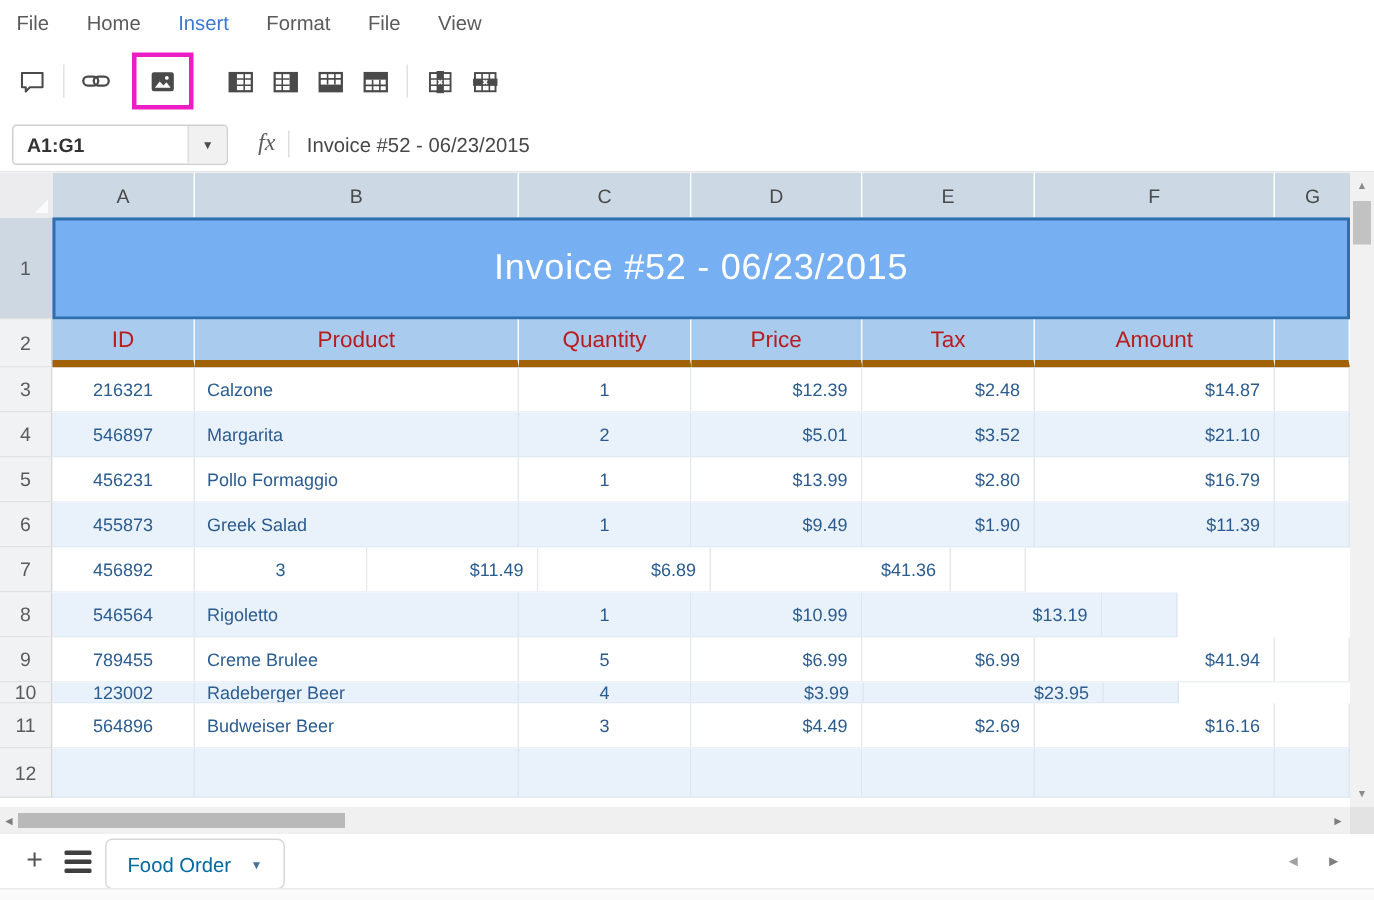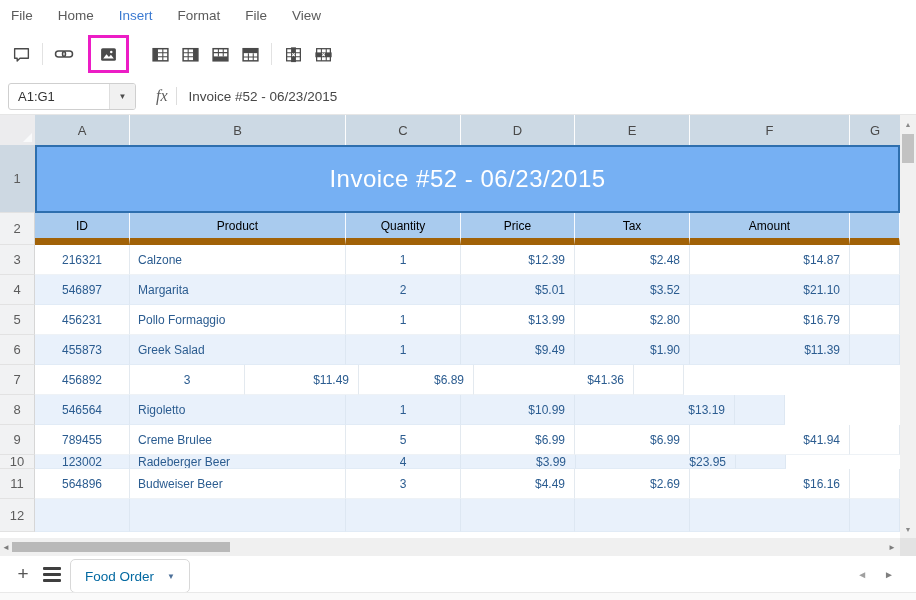--- a/index.html
+++ b/index.html
@@ -15,42 +15,42 @@
   
   .toolbar { position:absolute; top:30px; left:0; right:0; height:48px; display:flex; align-items:center; padding-left:6px; }
   .tbtn { width:30px; height:30px; display:flex; align-items:center; justify-content:center; border-radius:3px; }
   .tsep { width:1px; height:22px; background:#e2e2e2; margin:0 6px; }
   .imgslot { width:41px; height:38px; margin-left:9px; border:3px solid #ec1dc5; display:flex; align-items:center; justify-content:center; background:#fff; }
   .grp { margin-left:16px; display:flex; }
   .tbtn svg { display:block; }
 
   
   .formulabar { position:absolute; top:78px; left:0; right:0; height:37px; border-bottom:1px solid #e6e6e6; display:flex; align-items:center; padding-left:8px; background:#fff; }
-  .namebox { width:128px; height:27px; border:1px solid #cfcfcf; border-radius:3px; display:flex; align-items:stretch; background:#fff; overflow:hidden; }
+  .namebox { width:144px; height:27px; border:1px solid #cfcfcf; border-radius:3px; display:flex; align-items:stretch; background:#fff; overflow:hidden;font-weight:bold; }
   .namebox .val { flex:1; padding-left:9px; font-size:13px; color:#333; display:flex; align-items:center; }
   .namebox .dd { width:26px; background:#f1f1f1; border-left:1px solid #dedede; display:flex; align-items:center; justify-content:center; font-size:8px; color:#4c4c4c; }
   .fx { margin-left:20px; font-family:"Liberation Serif","DejaVu Serif",serif; font-style:italic; font-size:16px; color:#5e5e5e; }
   .fbdiv { width:1px; height:18px; background:#ddd; margin:0 12px 0 8px; }
   .formulatext { font-size:13.5px; color:#474747; }
 
   
   .grid { position:absolute; top:115px; left:0; width:900px; height:423px; overflow:hidden; background:#fff; }
   .colhdr { display:flex; height:30px; }
   .corner { width:35px; background:#ececee; position:relative; }
   .corner:after { content:""; position:absolute; right:3px; bottom:3px; border-style:solid; border-width:0 0 9px 9px; border-color:transparent transparent #f9fafb transparent; }
   .ch { background:#ccd9e4; border-right:1px solid #fdfdfd; display:flex; align-items:center; justify-content:center; font-size:13px; color:#4a4a4a; }
   .wA{width:95px}.wB{width:216px}.wC{width:115px}.wD{width:114px}.wE{width:115px}.wF{width:160px}.wG{width:50px;border-right:none;}
 
   .trow { display:flex; }
   .rh { width:35px; background:#f1f2f3; border-right:1px solid #d6d6d6; border-bottom:1px solid #e2e2e2; display:flex; align-items:center; justify-content:center; font-size:13px; color:#5c5c5c; flex:none; }
   .rh.sel { background:#cdd8e2; }
 
   .titlecell { width:865px; background:#76b0f3; border:2px solid #2e6fae; display:flex; align-items:center; justify-content:center; color:#fff; font-size:24px; letter-spacing:.5px; }
 
-  .hcell { background:#a9cbee; border-right:1px solid rgba(255,255,255,.9); border-bottom:7px solid #a16207; display:flex; align-items:center; justify-content:center; font-size:12px; color:#000000; }
+  .hcell { background:#a9cbee; border-right:1px solid rgba(255,255,255,.9); border-bottom:5px solid #a16207; display:flex; align-items:center; justify-content:center; font-size:15px; color:#b91c1c; }
   .cell { background:#fff; border-right:1px solid #e3e9ef; border-bottom:1px solid #eef2f6; display:flex; align-items:center; justify-content:center; font-size:12px; color:#2b5c90; overflow:hidden; white-space:nowrap; }
   .alt .cell { background:#e9f1fb; border-right-color:#dde7f2; border-bottom-color:#e1ebf6; }
   .c-left { justify-content:flex-start; padding-left:8px; }
   .c-right { justify-content:flex-end; padding-right:9px; }
 
   
   .vscroll { position:absolute; top:115px; left:900px; width:16px; height:423px; background:#f1f1f1; }
   .vscroll .arr { position:absolute; left:0; width:16px; height:14px; display:flex; align-items:center; justify-content:center; font-size:7px; color:#8a8a8a; }
   .vscroll .up { top:2px; } .vscroll .down { bottom:2px; }
   .vthumb { position:absolute; top:19px; left:2px; width:12px; height:29px; background:#c2c2c2; }

